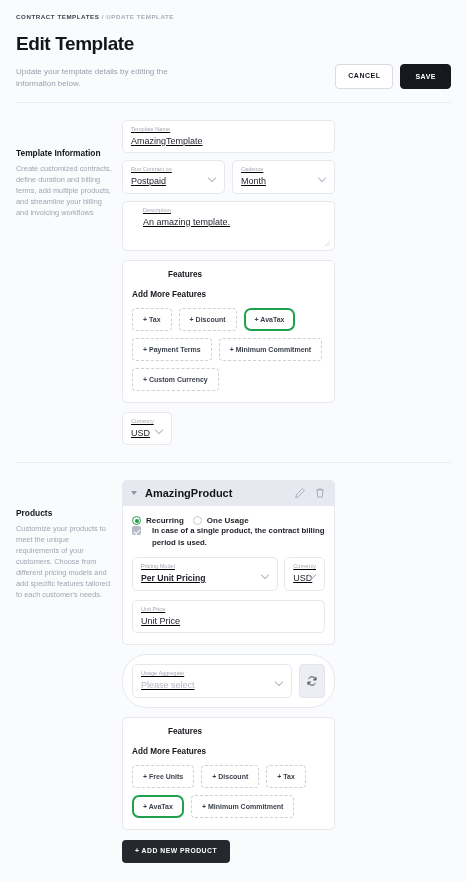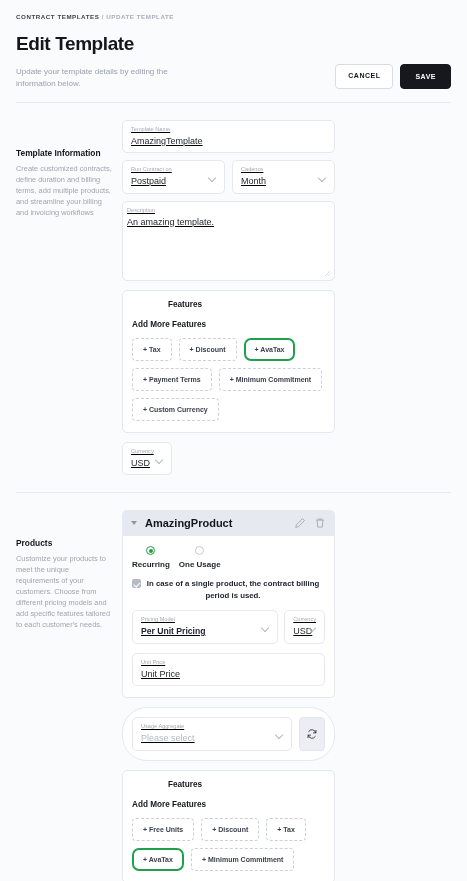--- a/index.html
+++ b/index.html
@@ -91,22 +91,22 @@
     content: ""; display: block;
     width: 5px; height: 5px;
     border-right: 1.1px solid #b2b7c2;
     border-bottom: 1.1px solid #b2b7c2;
     transform: rotate(45deg);
   }
   .row2 { display: flex; gap: 7px; margin-top: 7px; }
   .row2 > .field { flex: 1 1 0; }
 
   .textarea {
-    margin-top: 7px; height: 80px;
-    padding: 6px 4px; position: relative;
+    margin-top: 7px; height: 50px;
+    padding: 6px 20px; position: relative;
   }
   .resize-grip {
     position: absolute; right: 3px; bottom: 3px;
     width: 7px; height: 7px; opacity: .5;
   }
 
   
   .features-card { margin-top: 9px; padding: 9px 9px 11px 9px; }
   .feat-h1 { font-size: 8.2px; font-weight: 700; color: #14161c; margin-left: 36px; }
   .feat-h2 { font-size: 8.2px; font-weight: 700; color: #14161c; margin-top: 11px; }
@@ -145,34 +145,34 @@
   .prod-name { font-size: 11px; font-weight: 700; color: #14161c; flex: 1 1 auto; }
   .icon-btn { width: 12px; height: 12px; cursor: pointer; opacity: .62; }
 
   .prod-body {
     background: #fff;
     border: 1px solid #e6e8ed; border-top: none;
     border-radius: 0 0 5px 5px;
     padding: 10px 9px 11px 9px;
   }
   .radio-row { display: flex; align-items: center; gap: 9px; }
-  .radio { display: flex; align-items: center; gap: 5px; cursor: pointer; flex-direction: column; }
+  .radio { display: flex; align-items: center; gap: 5px; cursor: pointer; }
   .rd {
     width: 9px; height: 9px; border-radius: 50%;
     border: 1.6px solid #c6cad3; background: #fff;
     display: flex; align-items: center; justify-content: center;
   }
   .rd.on { border-color: #21a049; }
   .rd.on:after {
     content: ""; width: 4px; height: 4px; border-radius: 50%;
     background: #21a049;
   }
   .radio-lbl { font-size: 8px; font-weight: 700; color: #1d2029; }
 
-  .check-row { display: flex; gap: 0; margin-top: 9px; align-items: flex-start; text-align: center; }
+  .check-row { display: flex; gap: 11px; align-items: flex-start; }
   .cb {
     width: 9px; height: 9px; border-radius: 2px;
     background: #b4bac6; flex: 0 0 9px; margin-top: 1px;
     position: relative;
   }
   .cb:after {
     content: ""; position: absolute; left: 2.7px; top: 1.2px;
     width: 2.6px; height: 4.6px;
     border-right: 1.3px solid #fff; border-bottom: 1.3px solid #fff;
     transform: rotate(42deg);

